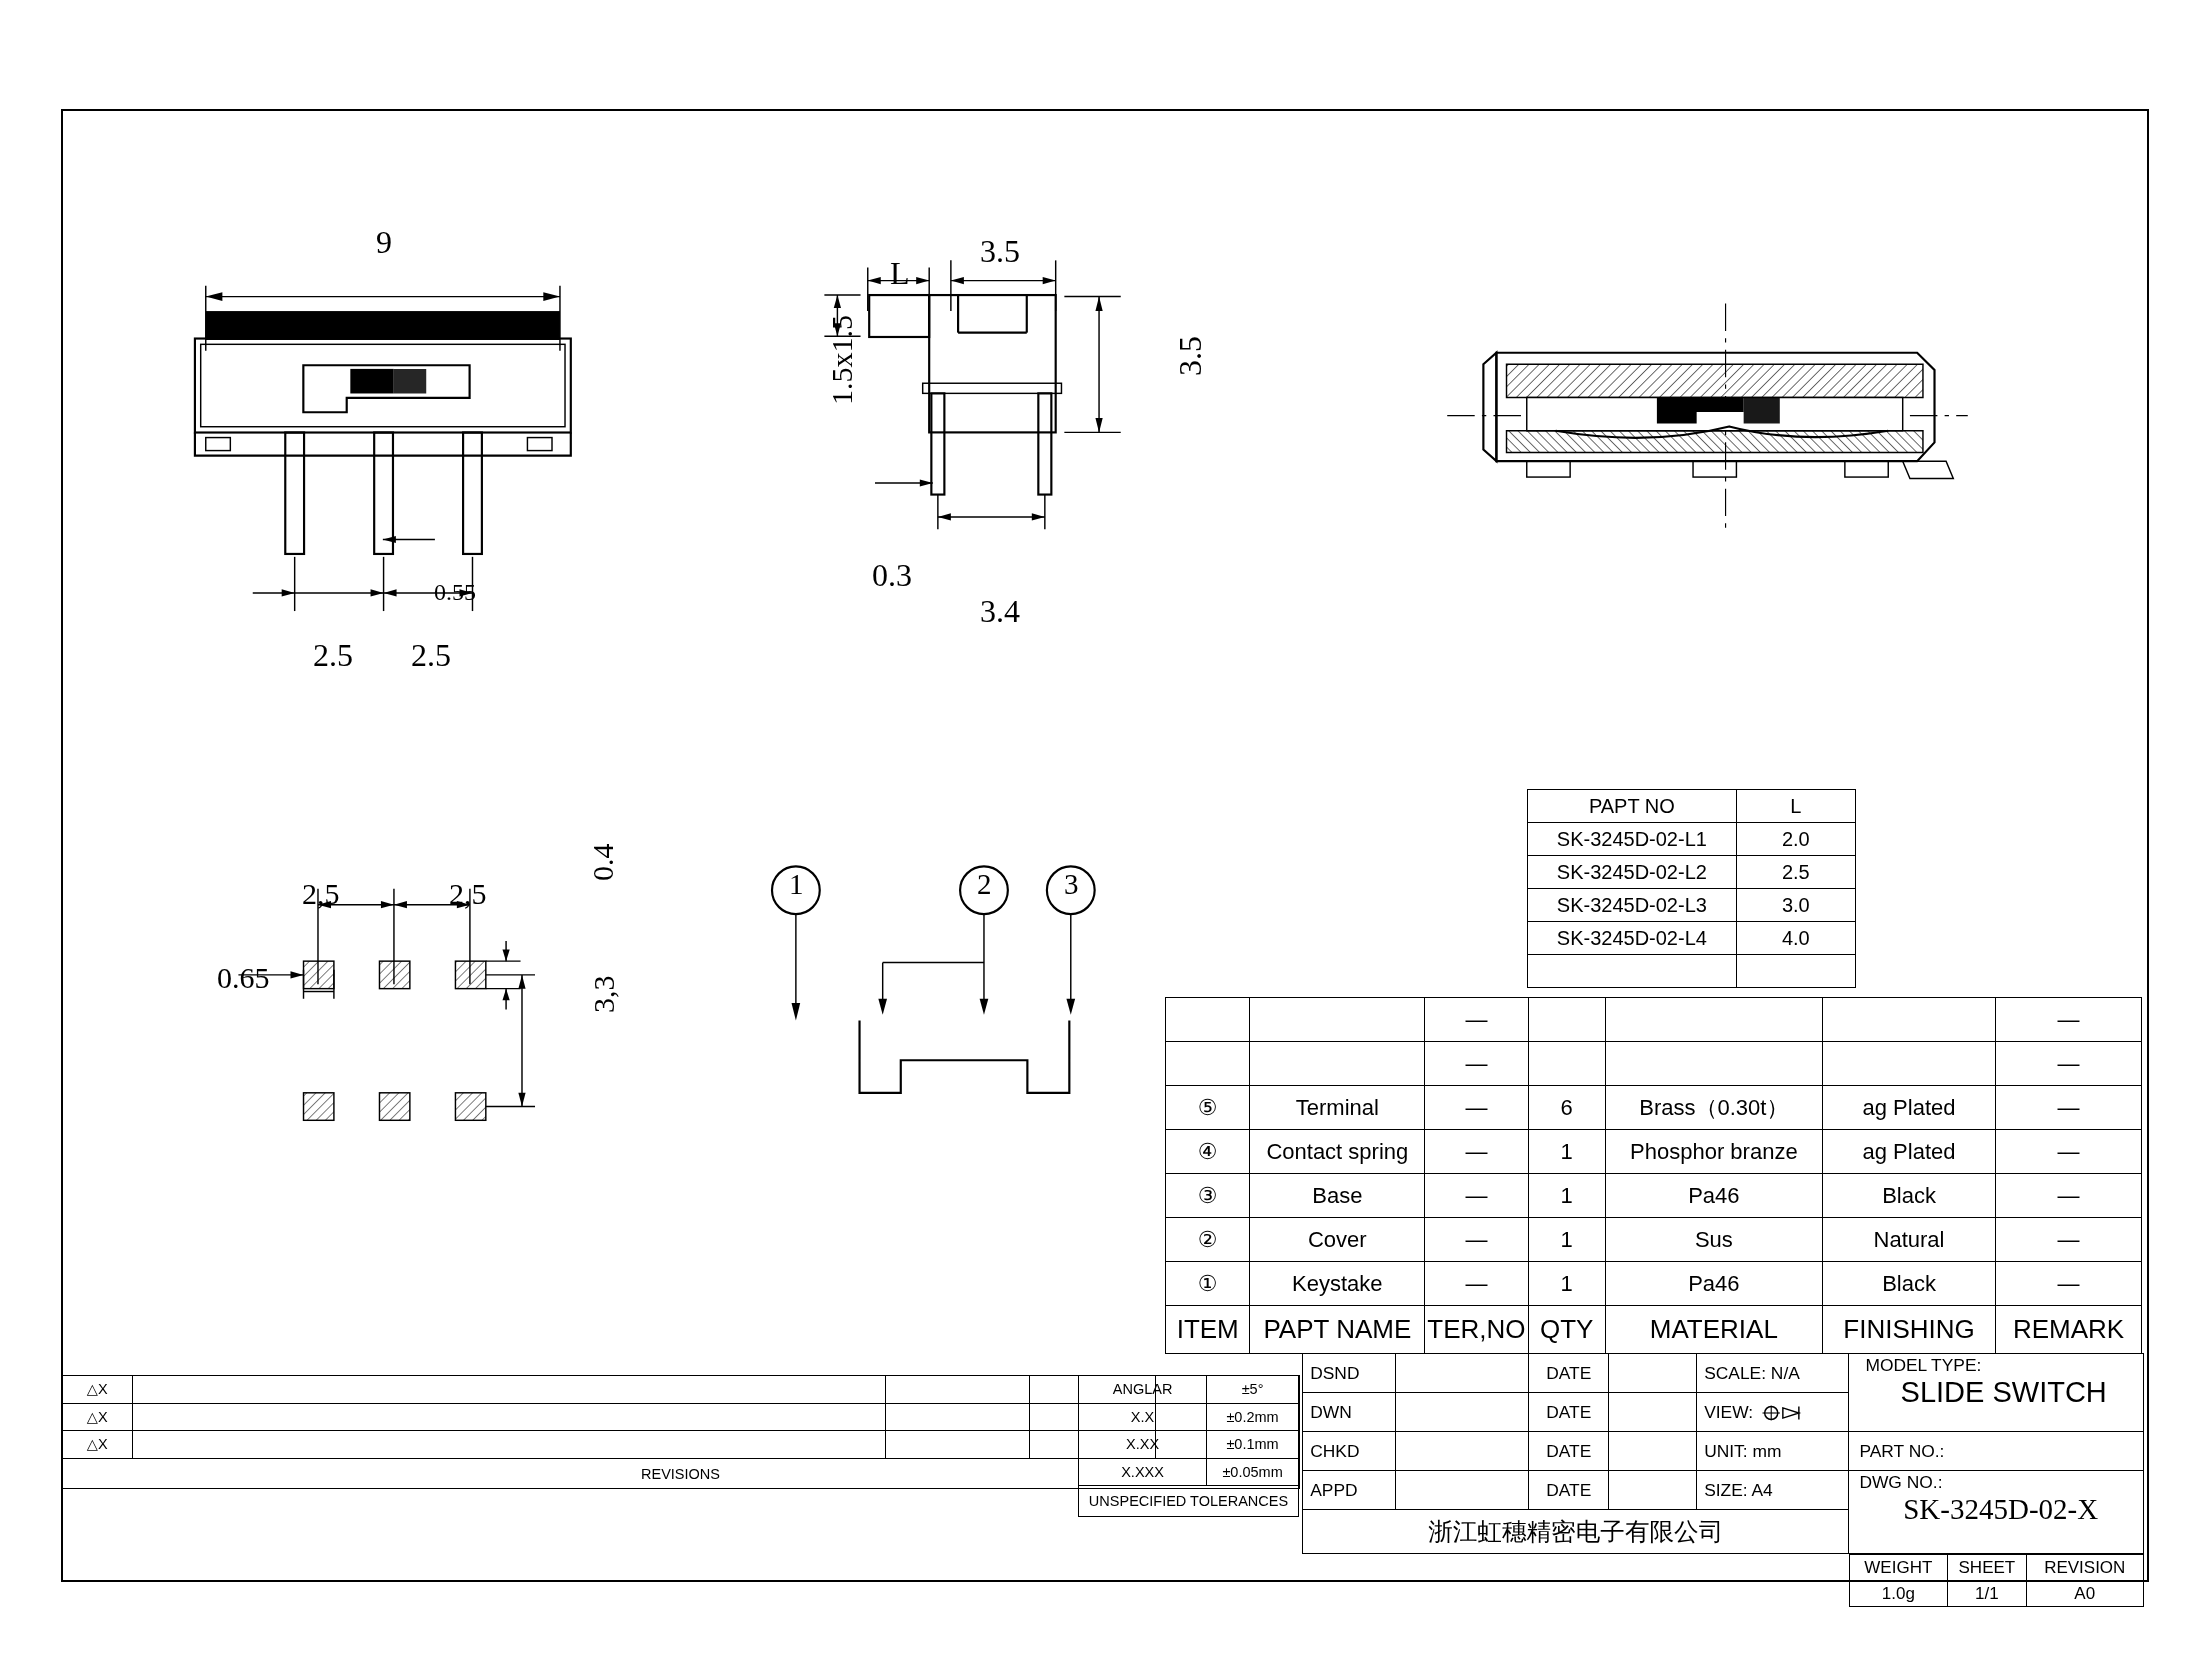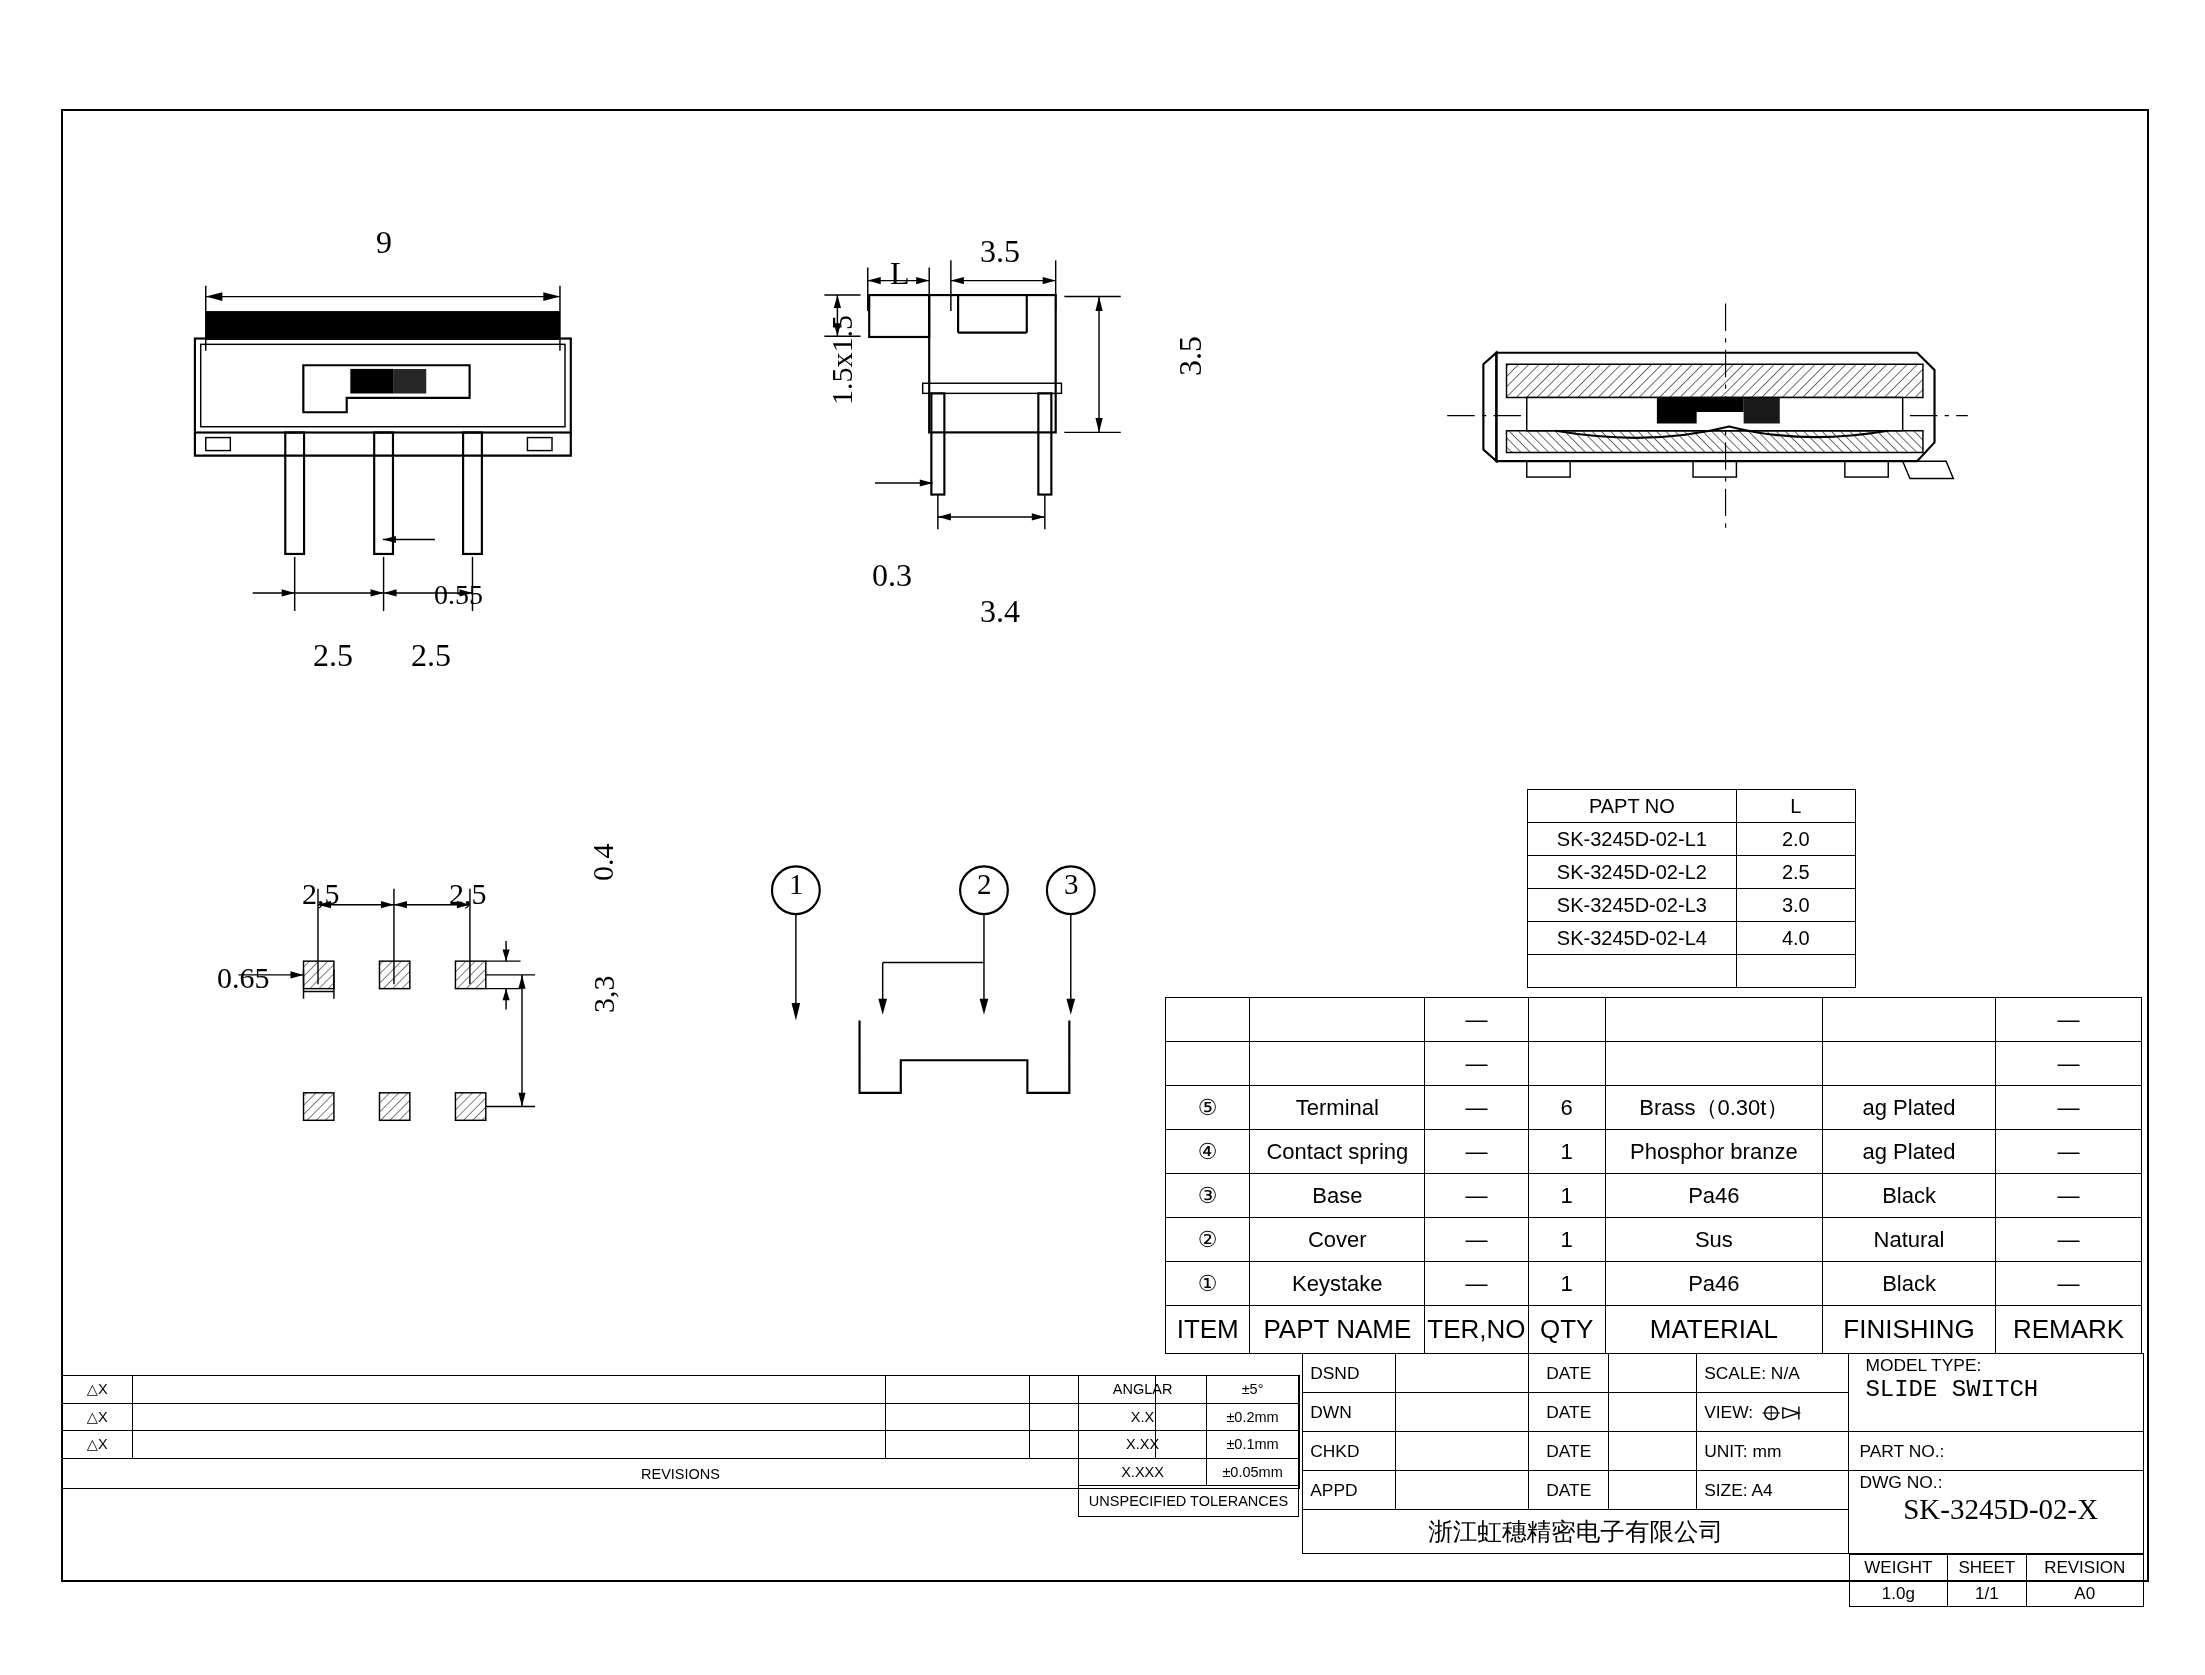--- a/index.html
+++ b/index.html
@@ -54,21 +54,21 @@
       <line x1="120" y1="520" x2="178" y2="520" stroke="#000" stroke-width="2"></line>
       <line x1="178" y1="520" x2="301" y2="520" stroke="#000" stroke-width="2"></line>
       <line x1="301" y1="520" x2="424" y2="520" stroke="#000" stroke-width="2"></line>
       <path d="M178,520 L160,515 L160,525 Z" fill="#000"></path>
       <path d="M301,520 L283,515 L283,525 Z" fill="#000"></path>
       <path d="M301,520 L319,515 L319,525 Z" fill="#000"></path>
       <path d="M424,520 L406,515 L406,525 Z" fill="#000"></path>
     </svg>
   </div>
   <div class="txt dim" style="left:376px;top:224px;font-size:32px;">9</div>
-  <div class="txt dim" style="left:434px;top:579px;font-size:28px;">0.55</div>
+  <div class="txt dim" style="left:434px;top:579px;font-size:24px;">0.55</div>
   <div class="txt dim" style="left:313px;top:637px;font-size:32px;">2.5</div>
   <div class="txt dim" style="left:411px;top:637px;font-size:32px;">2.5</div>
 
   <div class="abs" style="left:781px;top:217px;">
     <svg width="506" height="412" viewBox="0 0 700 570">
 
       <line x1="120" y1="70" x2="120" y2="130" stroke="#000" stroke-width="2"></line>
       <line x1="205" y1="70" x2="205" y2="130" stroke="#000" stroke-width="2"></line>
       <line x1="120" y1="88" x2="205" y2="88" stroke="#000" stroke-width="2"></line>
       <path d="M120,88 L138,83 L138,93 Z" fill="#000"></path>
@@ -403,21 +403,21 @@
     <table style="width:842px;font-size:17.4px;">
       <tbody>
           <tr>
         <td style="width:87px;height:36px;text-align:left;padding-left:7.2px;">DSND</td>
         <td style="width:145px;"></td>
         <td style="width:80px;">DATE</td>
         <td style="width:94px;"></td>
         <td style="width:152px;text-align:left;padding-left:7.2px;">SCALE: N/A</td>
         <td rowspan="2" style="width:285px;text-align:left;padding-left:16px;vertical-align:top;">
           <div style="font-size:17.4px;">MODEL TYPE:</div>
-          <div style="font-size:24px;text-align:left;font-family:Liberation Mono, monospace;">SLIDE SWITCH</div>
+          <div style="font-size:29px;text-align:center;">SLIDE SWITCH</div>
         </td>
       </tr>
       <tr>
         <td style="height:36px;text-align:left;padding-left:7.2px;">DWN</td>
         <td></td>
         <td>DATE</td>
         <td></td>
         <td style="text-align:left;padding-left:7.2px;">
           <span>VIEW:</span>
           <svg width="51" height="16" style="display:inline-block;vertical-align:middle;margin-left:2.9px;" viewBox="0 0 70 22">

